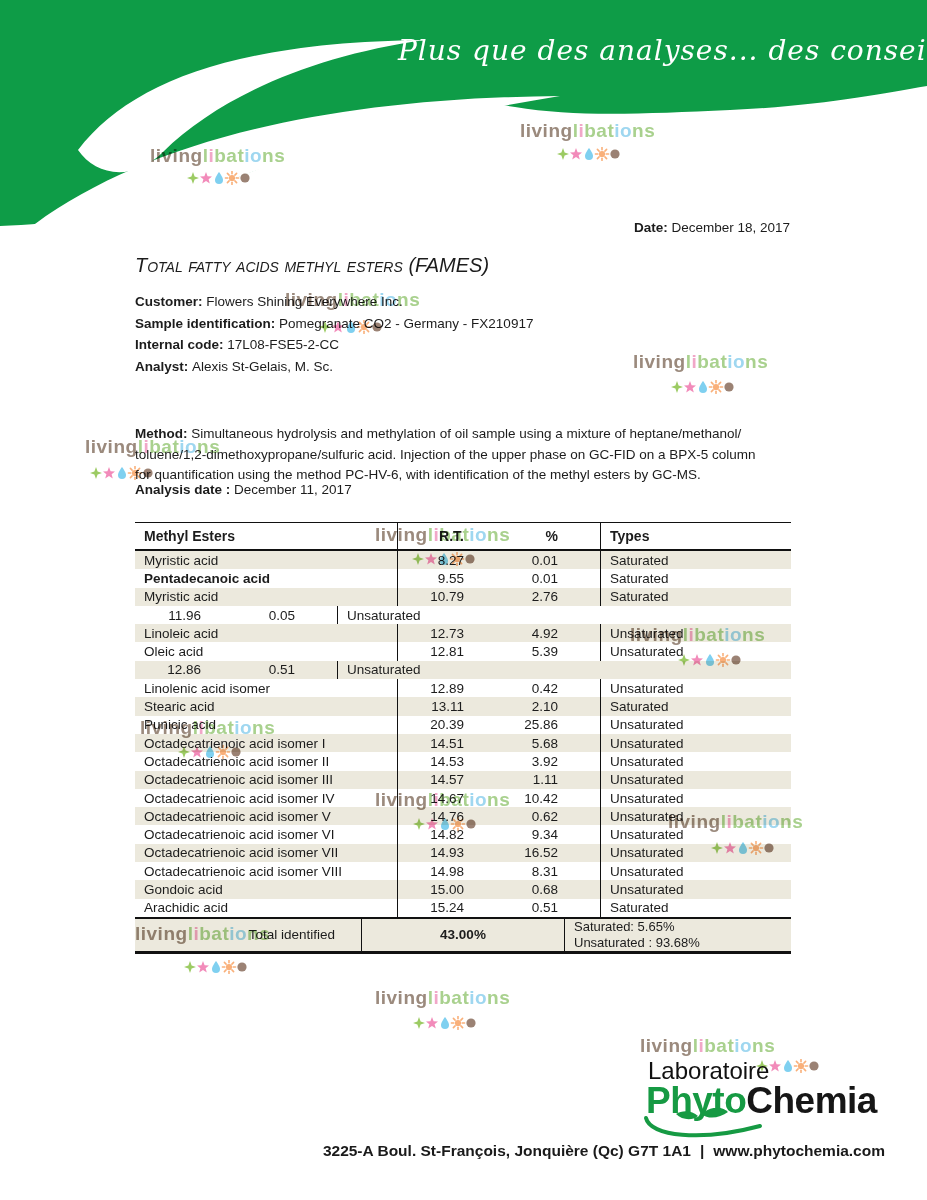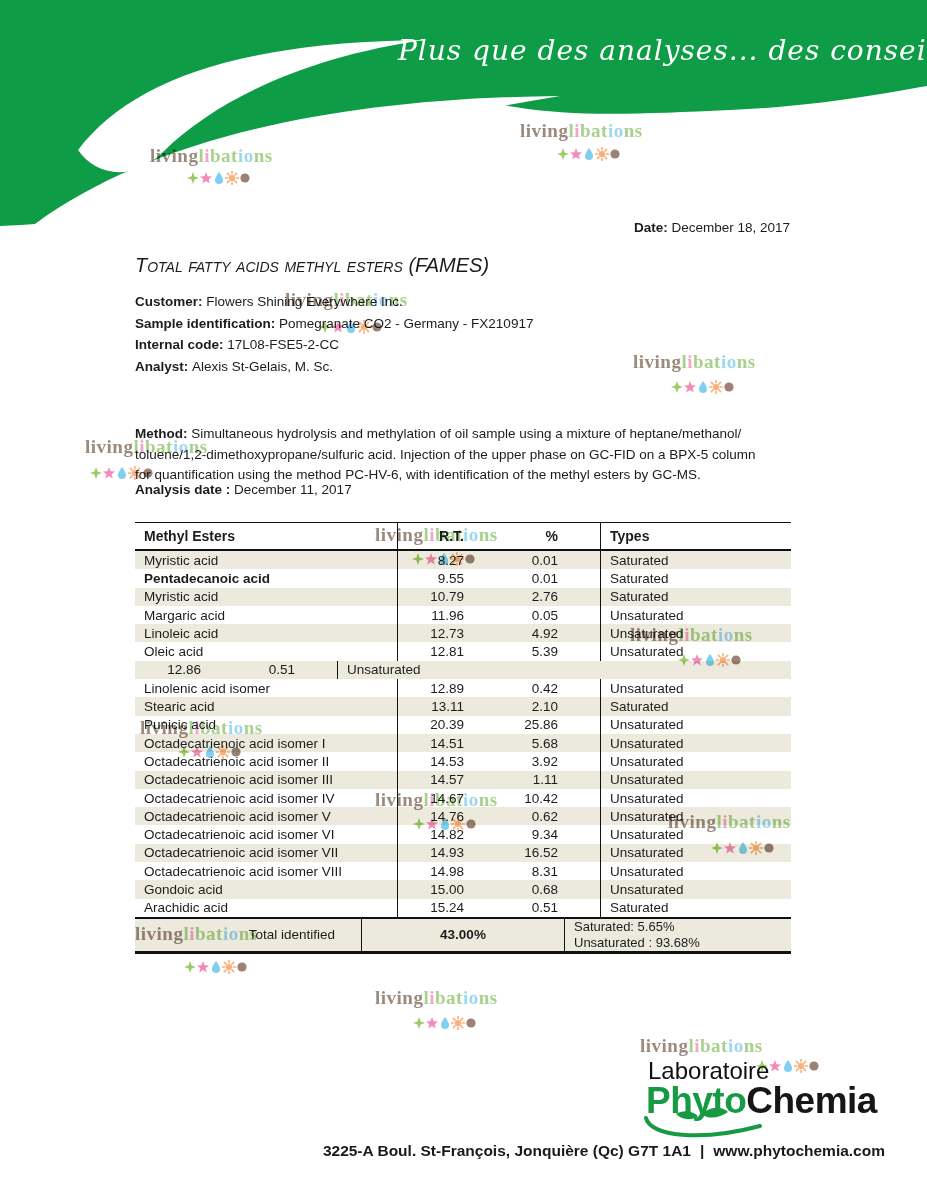--- a/index.html
+++ b/index.html
@@ -6,21 +6,21 @@
   .page{position:relative;width:927px;height:1200px;background:#fff;overflow:hidden;
         font-family:"Liberation Sans",sans-serif;color:#1c1c1c;}
   
   .banner{position:absolute;left:0;top:0;width:927px;height:240px;}
   .tagline{position:absolute;left:398px;top:34px;width:440px;
            font-family:"DejaVu Serif",serif;font-style:italic;
            font-size:28px;color:#ffffff;letter-spacing:1px;white-space:nowrap;}
   
   .wm{position:absolute;z-index:6;mix-blend-mode:multiply;pointer-events:none;}
   .wm-text{font-weight:bold;font-size:19px;letter-spacing:0.5px;white-space:nowrap;
-           font-family:Liberation Serif, serif;}
+           font-family:Liberation Sans, sans-serif;}
   .wm-syms{position:absolute;}
   
   .date-line{position:absolute;top:220px;right:137px;font-size:13.5px;}
   .doc-title{position:absolute;left:135px;top:254px;font-size:20px;font-style:italic;white-space:nowrap;}
   .doc-title .sc{font-variant:small-caps;}
   .info-block{position:absolute;left:135px;top:294px;font-size:13.5px;}
   .info-block .line{height:21.7px;}
   .method-block{position:absolute;left:135px;top:424px;width:665px;font-size:13.5px;line-height:20.6px;}
   .analysis-line{position:absolute;left:135px;top:482px;font-size:13.5px;}
   .b{font-weight:bold;}
@@ -371,21 +371,20 @@
           <div class="cell c3">0.01</div>
           <div class="cell c4">Saturated</div>
         </div>
         <div class="trow drow shaded">
           <div class="cell c1">Myristic acid</div>
           <div class="cell c2">10.79</div>
           <div class="cell c3">2.76</div>
           <div class="cell c4">Saturated</div>
         </div>
         <div class="trow drow">
-          <div class="cell c1">Margaric acid</div>
           <div class="cell c2">11.96</div>
           <div class="cell c3">0.05</div>
           <div class="cell c4">Unsaturated</div>
         </div>
         <div class="trow drow shaded">
           <div class="cell c1">Linoleic acid</div>
           <div class="cell c2">12.73</div>
           <div class="cell c3">4.92</div>
           <div class="cell c4">Unsaturated</div>
         </div>

